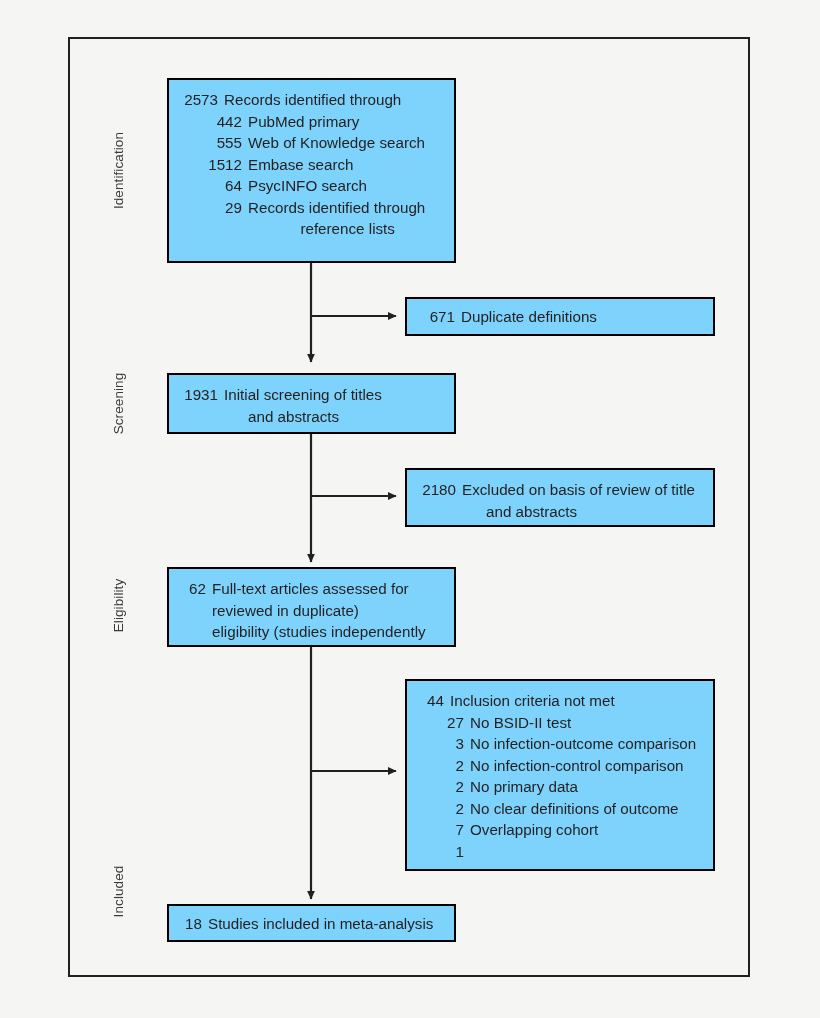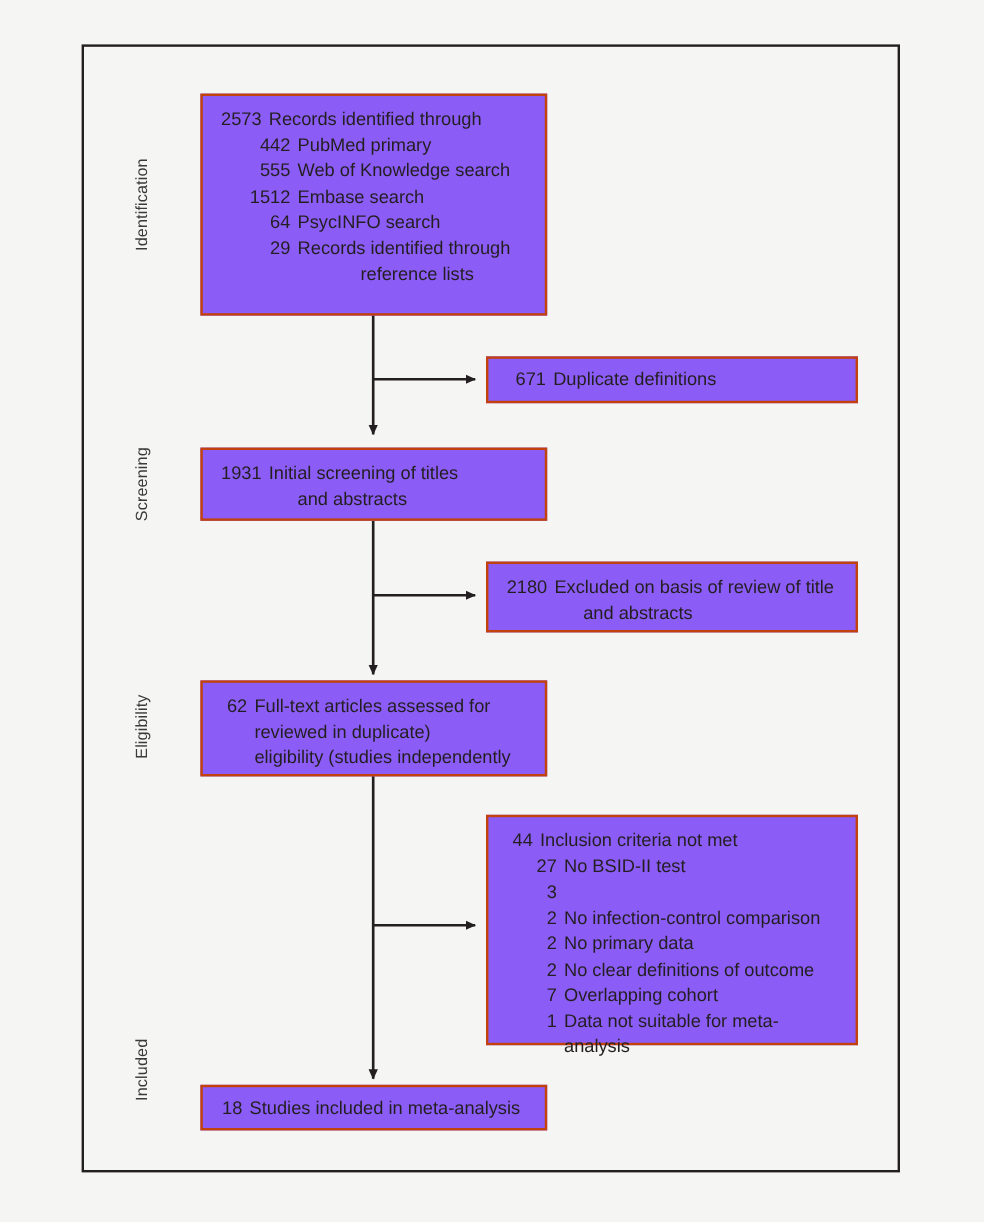--- a/index.html
+++ b/index.html
@@ -43,22 +43,22 @@
     color: #3a3a3a;
     white-space: nowrap;
     transform-origin: 50% 50%;
     transform: rotate(-90deg);
     text-align: center;
   }
 
   
   .node-box {
     position: absolute;
-    border: 2px solid #c2410c;
-    background: #8b5cf6;
+    border: 2px solid #000000;
+    background: #7dd3fc;
     box-sizing: border-box;
   }
   .node-inner {
     padding: 9px 10px 9px 11px;
   }
 
   
   .row {
     display: flex;
     align-items: flex-start;
@@ -211,40 +211,40 @@
         <span class="num" style="width:26px;">44</span>
         <span class="txt">Inclusion criteria not met</span>
       </div>
 
       <div class="row" style="padding-left:22px;">
         <span class="num" style="width:24px;">27</span>
         <span class="txt">No BSID-II test</span>
       </div>
       <div class="row" style="padding-left:30px;">
         <span class="num" style="width:16px;">3</span>
+        <span class="txt">No infection-outcome comparison</span>
       </div>
       <div class="row" style="padding-left:30px;">
         <span class="num" style="width:16px;">2</span>
         <span class="txt">No infection-control comparison</span>
       </div>
       <div class="row" style="padding-left:30px;">
         <span class="num" style="width:16px;">2</span>
         <span class="txt">No primary data</span>
       </div>
       <div class="row" style="padding-left:30px;">
         <span class="num" style="width:16px;">2</span>
         <span class="txt">No clear definitions of outcome</span>
       </div>
       <div class="row" style="padding-left:30px;">
         <span class="num" style="width:16px;">7</span>
         <span class="txt">Overlapping cohort</span>
       </div>
       <div class="row" style="padding-left:30px;">
         <span class="num" style="width:16px;">1</span>
-        <span class="txt">Data not suitable for meta-analysis</span>
       </div>
     </div>
   </div>
 
   <div class="node-box" style="left:167px; top:904px; width:289px; height:38px;">
     <div class="node-inner" style="padding-top:7px;">
       <div class="row">
         <span class="num" style="width:22px;">18</span>
         <span class="txt">Studies included in meta-analysis</span>
       </div>

